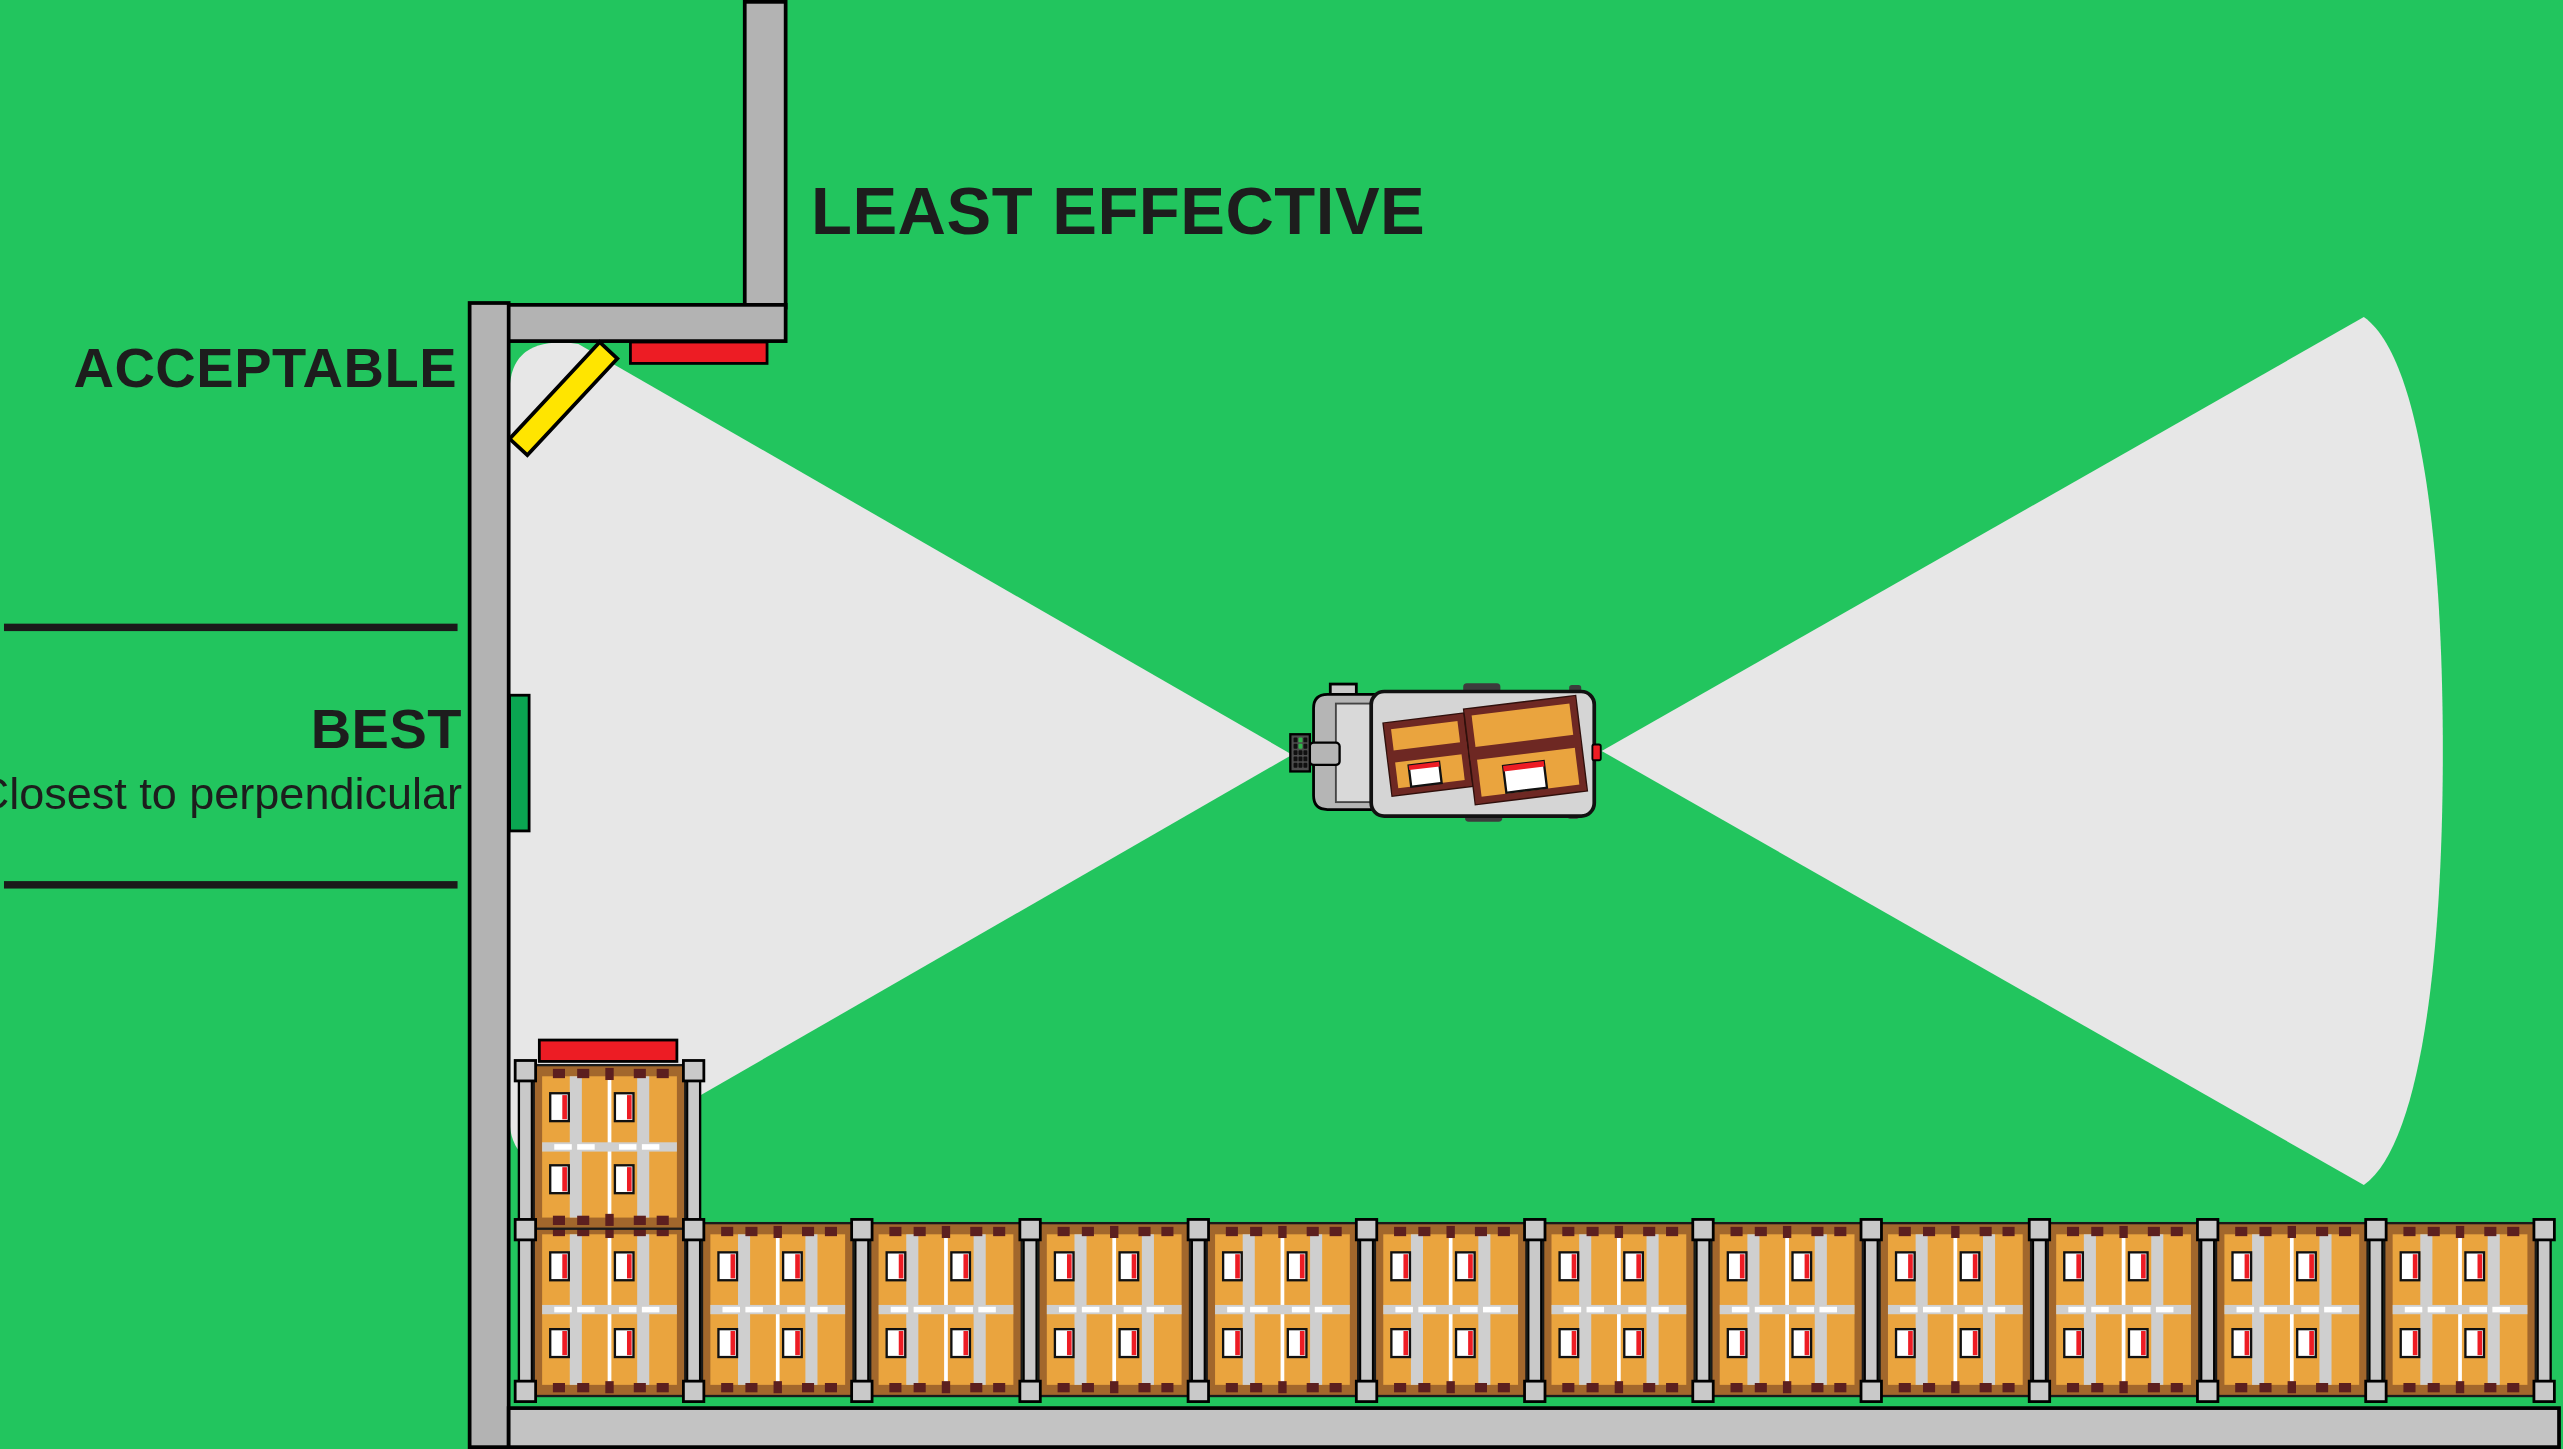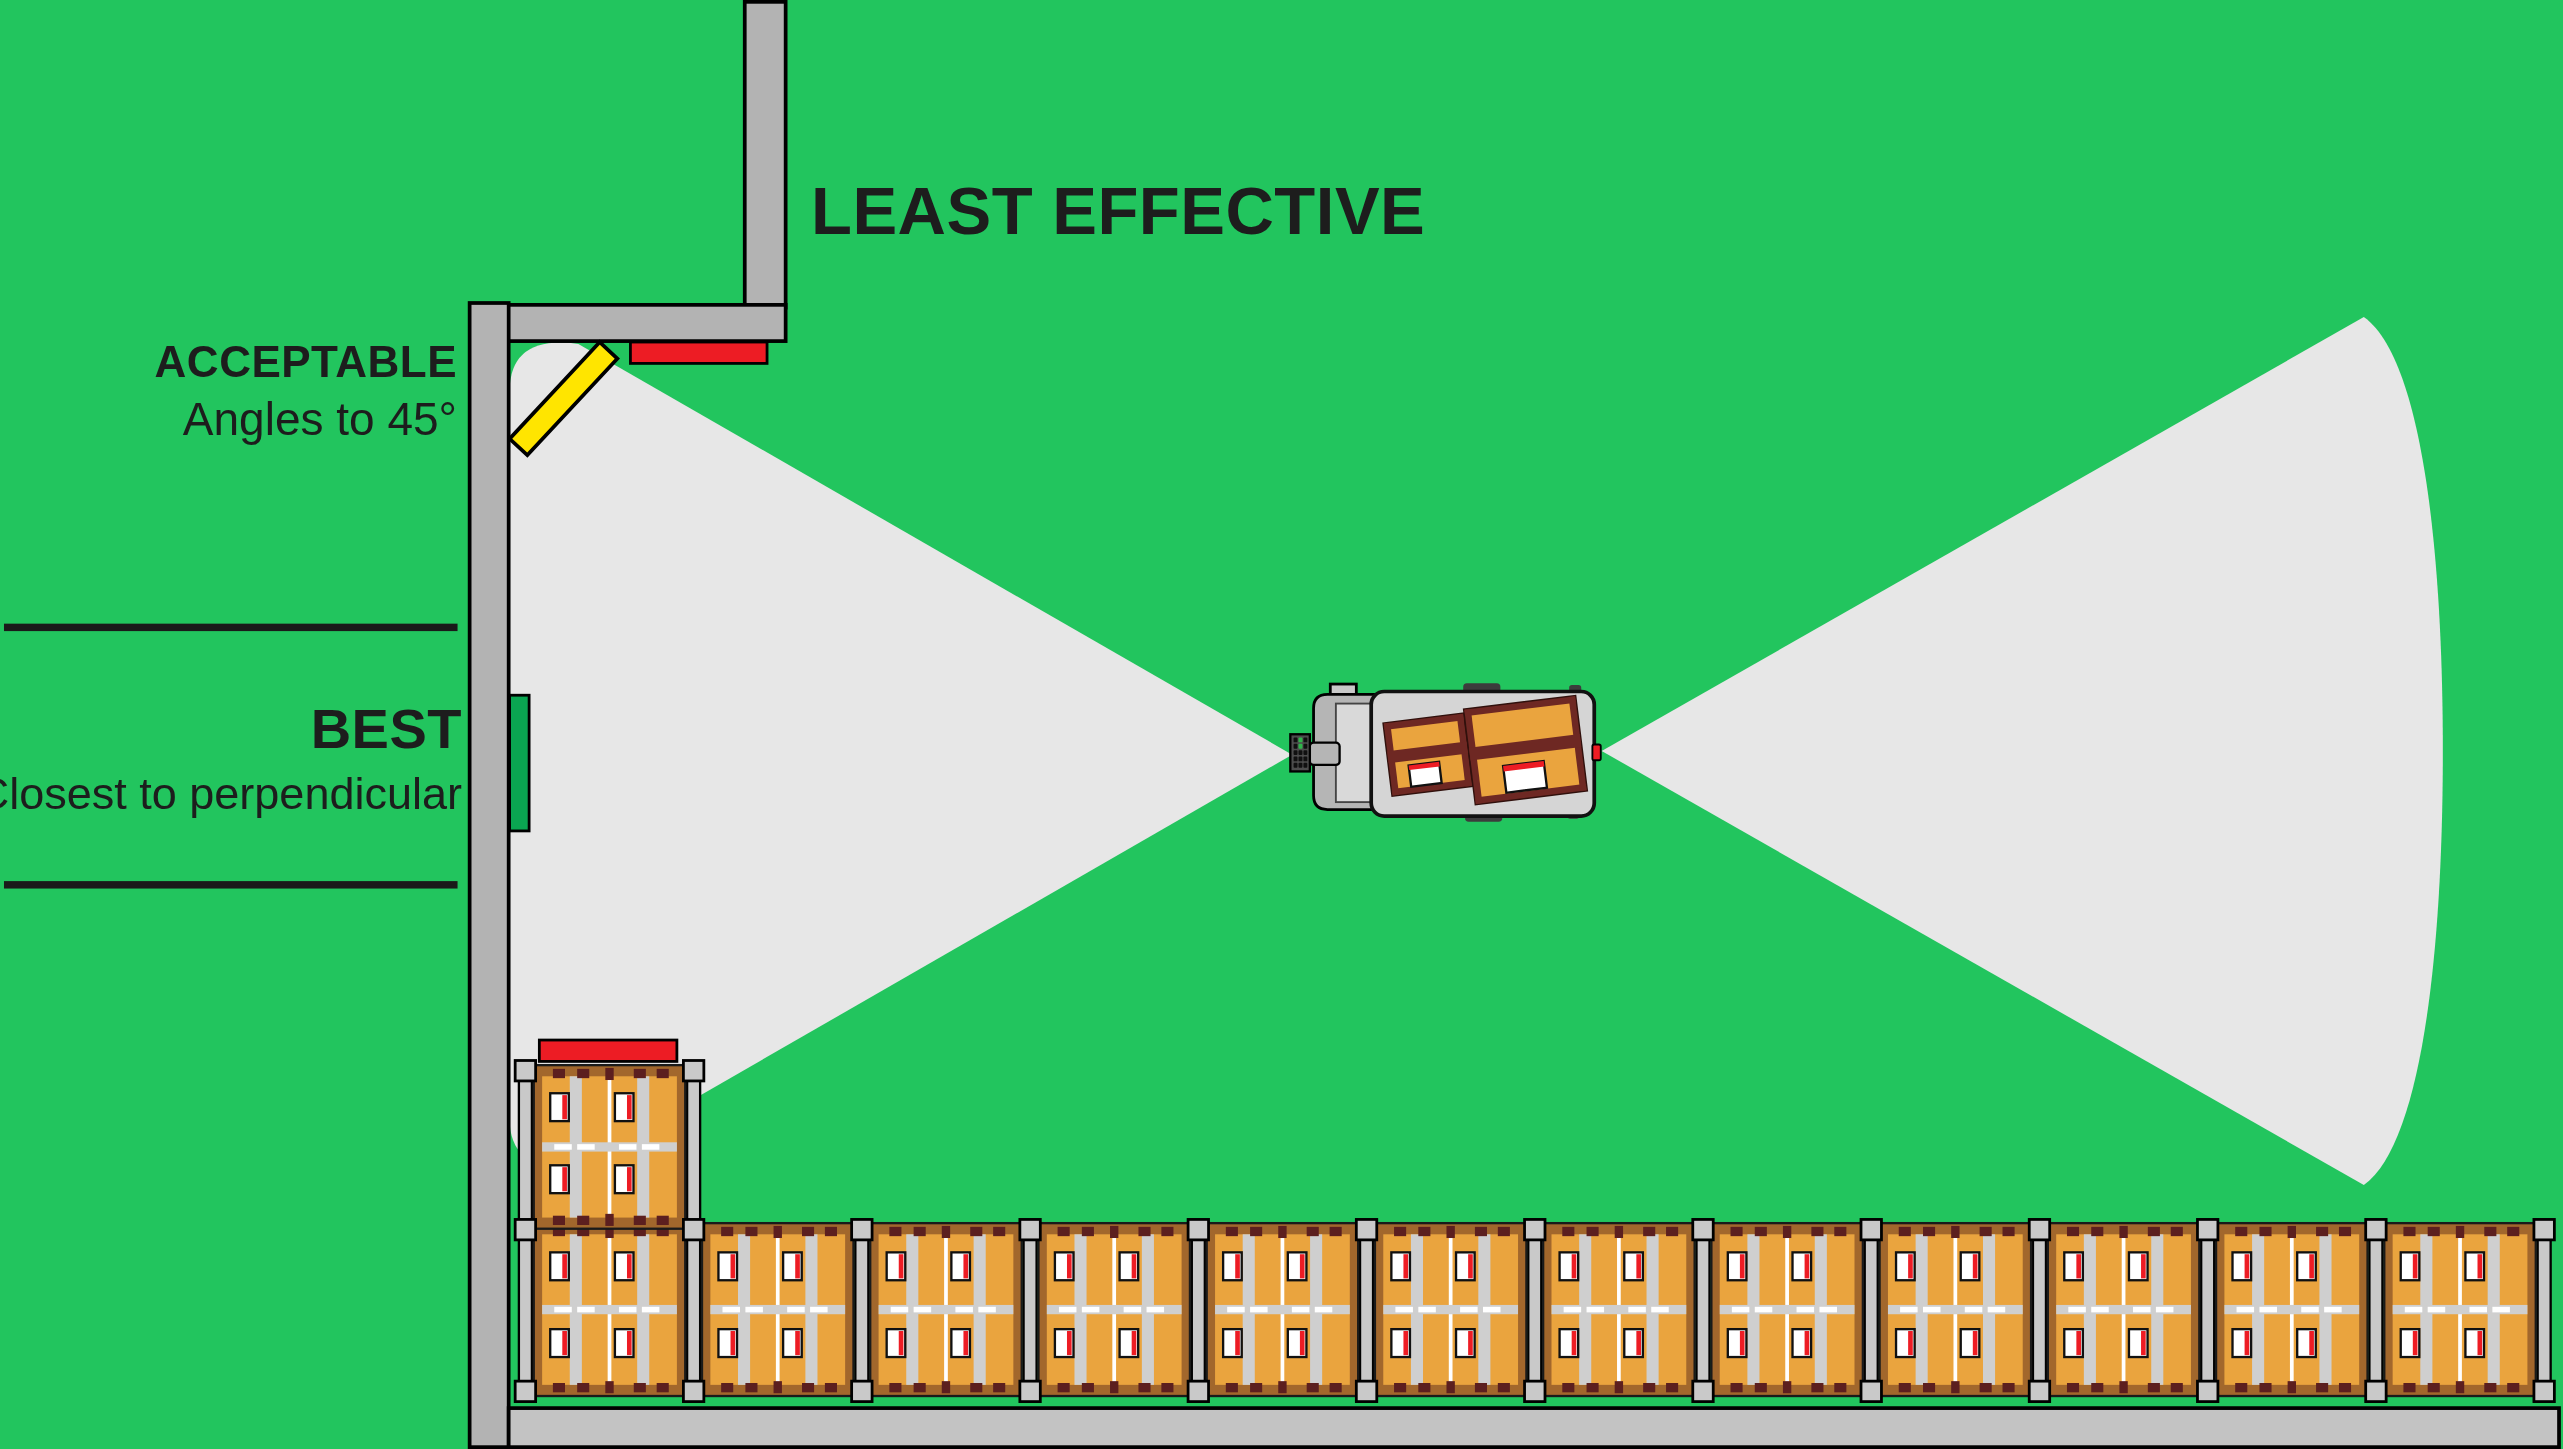--- a/index.html
+++ b/index.html
@@ -7,21 +7,21 @@
   .stage{position:relative;width:2563px;height:1449px;overflow:hidden;background:#22c55e;}
   .stage svg{position:absolute;left:0;top:0;}
   .label-block{position:absolute;color:#1d1d1d;line-height:1.08;white-space:nowrap;}
   .label-title{font-weight:bold;letter-spacing:0.5px;}
   .lb-left{text-align:left;}
   .lb-right{text-align:right;}
   #label-least{left:811px;top:175px;}
   #label-least .label-title{font-size:67px;}
   #label-least .label-sub{font-size:50px;margin-top:13px;}
   #label-acceptable{right:2106px;top:338px;}
-  #label-acceptable .label-title{font-size:44px;margin-left:11px;}
+  #label-acceptable .label-title{font-size:56px;margin-left:11px;}
   #label-acceptable .label-sub{font-size:46px;margin-top:9.3px;}
   #label-best{right:2101px;top:699px;}
   #label-best .label-title{font-size:56px;}
   #label-best .label-sub{font-size:45px;margin-top:11px;}
 </style>
 </head>
 <body>
 
 <div class="stage">
 
@@ -547,20 +547,19 @@
 
     <rect x="1713" y="801" width="9" height="17" rx="2" stroke="#000" stroke-width="2" fill="#ed1c24"></rect>
   </g>
 </svg>
 
   <div class="label-block lb-left" id="label-least">
     <div class="label-title">LEAST EFFECTIVE</div>
   </div>
   <div class="label-block lb-right" id="label-acceptable">
     <div class="label-title">ACCEPTABLE</div>
-    <div class="label-sub">Angles to 45°</div>
   </div>
   <div class="label-block lb-right" id="label-best">
     <div class="label-title">BEST</div>
     <div class="label-sub">Closest to perpendicular</div>
   </div>
 </div>
 
 
 </body></html>

